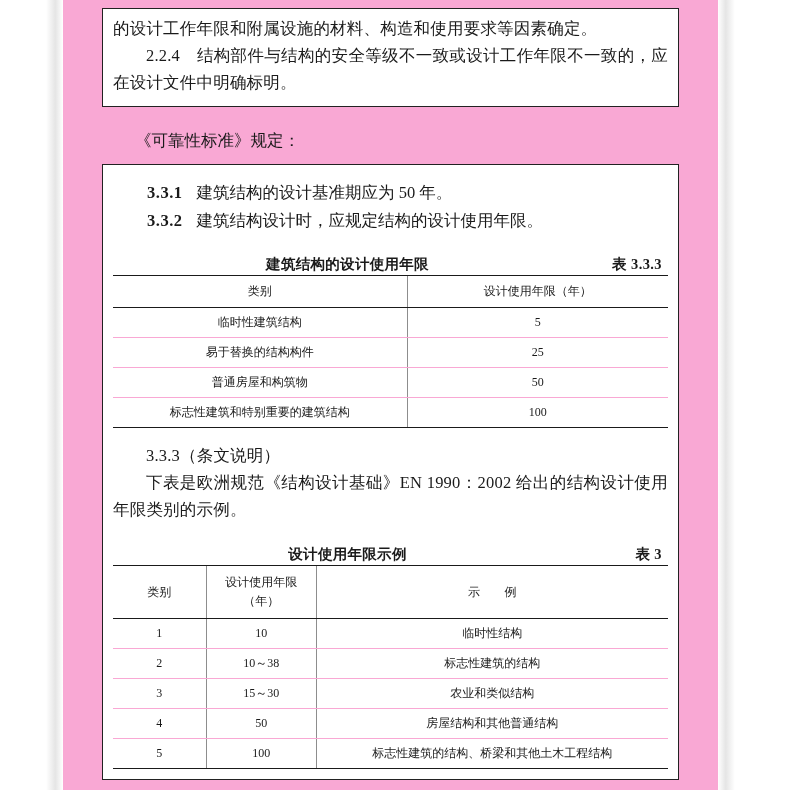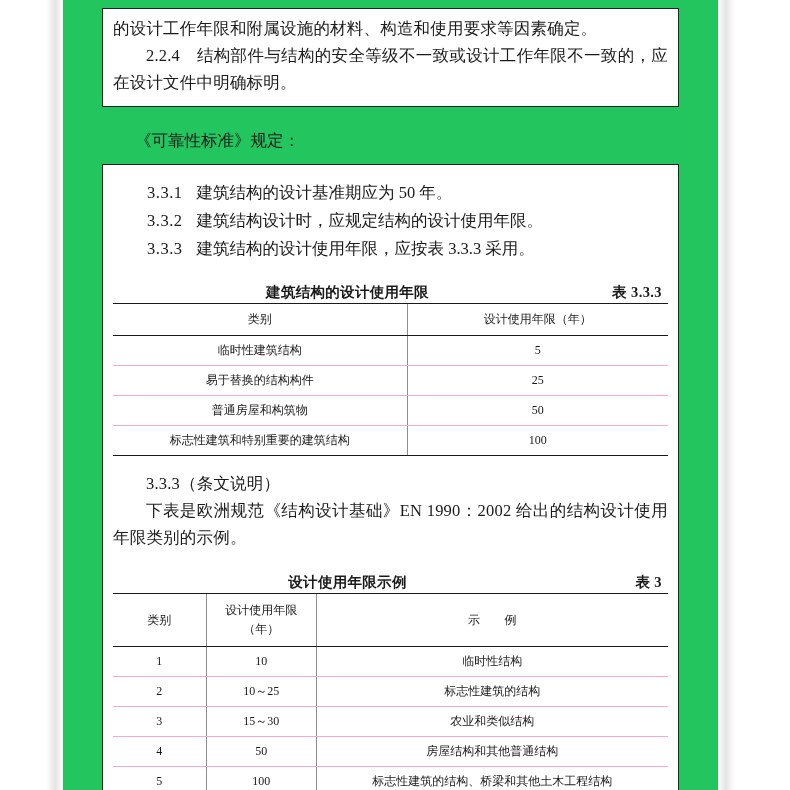--- a/index.html
+++ b/index.html
@@ -41,21 +41,21 @@
     width: 17px; height: 790px;
     background: linear-gradient(to left, rgba(255,255,255,0) 0%, rgba(0,0,0,0.10) 55%, rgba(255,255,255,0) 100%);
   }
 
   .page {
     position: absolute;
     left: 63px;
     top: 0;
     width: 655px;
     height: 790px;
-    background: #22c55e;
+    background: #f9a8d4;
   }
 
   .content {
     position: relative;
     width: 655px;
   }
 
   
   .box {
     border: 1.4px solid #222;
@@ -85,21 +85,21 @@
   }
   .plain.indent { text-indent: 2em; }
 
   .clause {
     font-size: 16.5px;
     line-height: 28px;
     margin: 0;
     padding-left: 34px;
     white-space: nowrap;
   }
-  .clause .num { letter-spacing: 0.5px; }
+  .clause .num { letter-spacing: 0.5px; font-weight: bold; }
   .clause .gap { display: inline-block; width: 14px; }
 
   .spacer-8  { height: 8px; }
   .spacer-10 { height: 10px; }
   .spacer-14 { height: 14px; }
   .spacer-18 { height: 18px; }
   .spacer-20 { height: 20px; }
 
   
   .tbl-caption {
@@ -188,23 +188,20 @@
       <div class="spacer-10"></div>
       <div class="box">
 
         <div class="spacer-8"></div>
 
         <p class="clause">
           <span class="num">3.3.1</span><span class="gap"></span><span>建筑结构的设计基准期应为 50 年。</span>
         </p>
         <p class="clause">
           <span class="num">3.3.2</span><span class="gap"></span><span>建筑结构设计时，应规定结构的设计使用年限。</span>
-        </p>
-        <p class="clause">
-          <span class="num">3.3.3</span><span class="gap"></span><span>建筑结构的设计使用年限，应按表 3.3.3 采用。</span>
         </p>
 
         <div class="spacer-18"></div>
 
         <div class="tbl-caption">
           <span class="title">建筑结构的设计使用年限</span>
           <span class="tno">表 3.3.3</span>
         </div>
 
         <table class="data t1">
@@ -265,21 +262,21 @@
                 <span class="spaced">示 例</span>
               </td>
             </tr>
             <tr>
               <td>1</td>
               <td class="vsep">10</td>
               <td class="vsep">临时性结构</td>
             </tr>
             <tr>
               <td>2</td>
-              <td class="vsep">10～25</td>
+              <td class="vsep">10～38</td>
               <td class="vsep">标志性建筑的结构</td>
             </tr>
             <tr>
               <td>3</td>
               <td class="vsep">15～30</td>
               <td class="vsep">农业和类似结构</td>
             </tr>
             <tr>
               <td>4</td>
               <td class="vsep">50</td>

